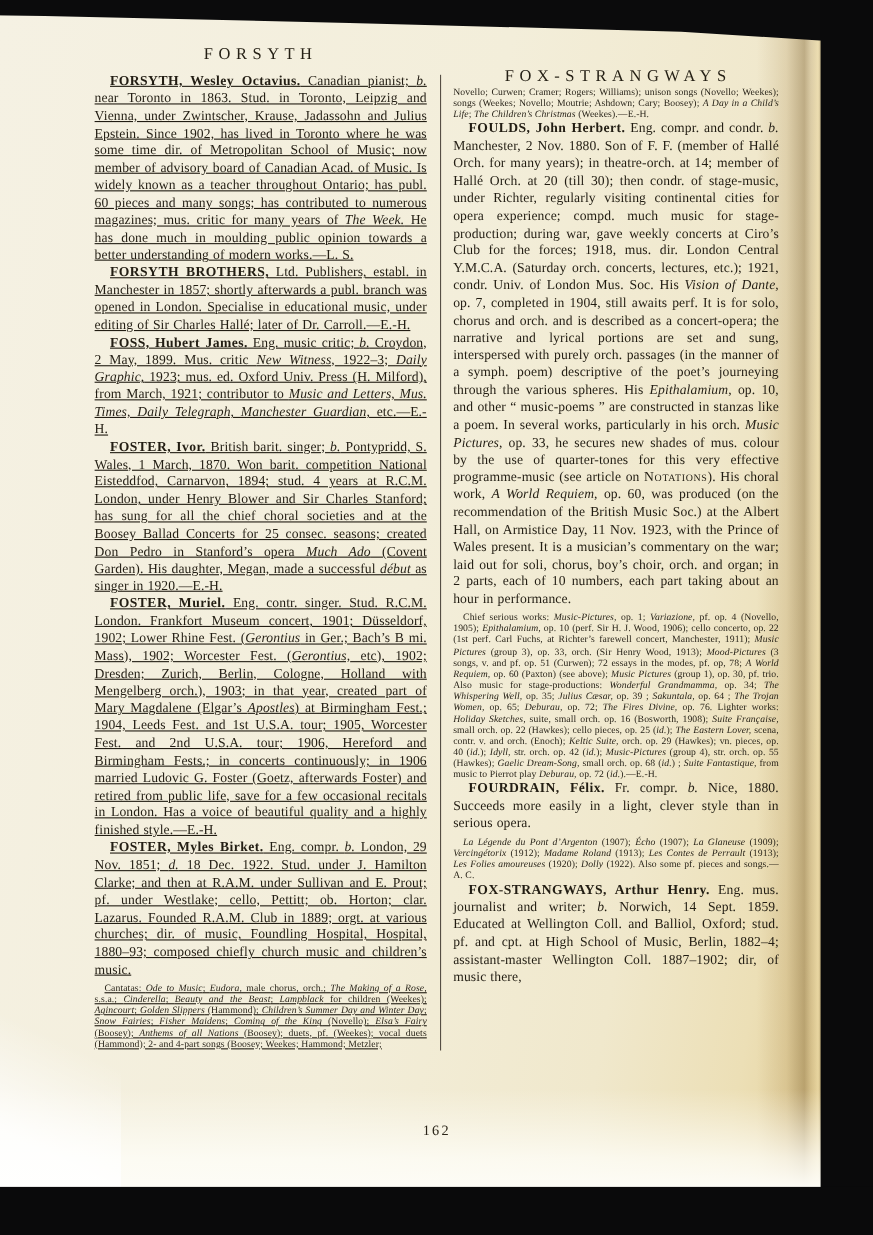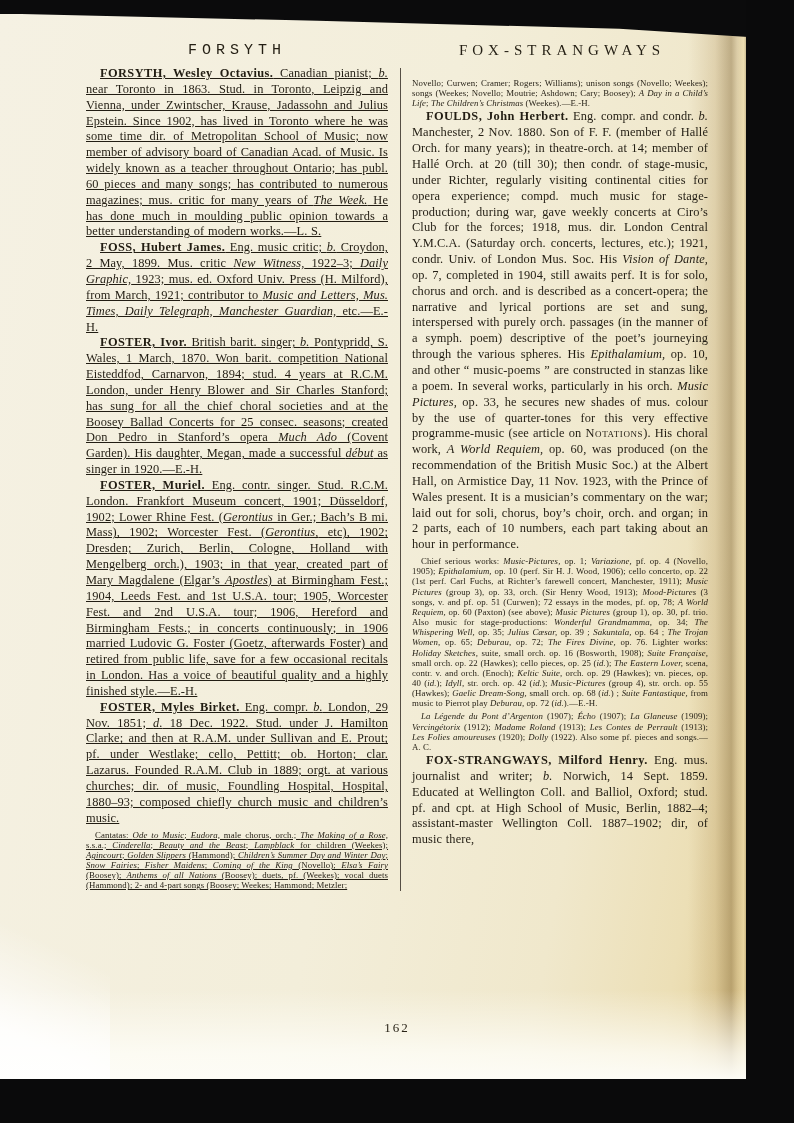--- a/index.html
+++ b/index.html
@@ -30,22 +30,22 @@
   .black-right { position:absolute; right:0; top:0; width:48px; height:100%; background:#0a0a0b; z-index:4; }
   .black-bottom { position:absolute; left:0; bottom:0; width:100%; height:44px; background:#0a0a0b; z-index:4; }
   .shadow-bl { position:absolute; left:0; bottom:40px; width:110px; height:220px; z-index:3;
     background:linear-gradient(205deg, rgba(255,255,255,0) 40%, rgba(255,255,255,0.85) 80%); pointer-events:none; }
 
   .running-heads { position:absolute; top:28px; left:0; width:100%; z-index:2; }
   .head {
     position:absolute; top:0; font-size:15px; letter-spacing:5px; color:#241f14;
     font-weight:normal; white-space:nowrap;
   }
-  .head.left  { left:237px; transform:translateX(-50%);font-family:Liberation Mono, monospace; }
-  .head.right { left:562px; transform:translateX(-50%); }
+  .head.left  { left:237px; transform:translateX(-50%); }
+  .head.right { left:562px; transform:translateX(-50%);margin-top:20px; }
 
   .columns { position:absolute; left:86px; top:52px; width:622px; display:flex; z-index:2; }
   .col { text-align:justify; }
   .col.left-col  { width:302px;text-decoration:underline; }
   .col.right-col { width:296px; }
   .divider { width:0; border-left:1px solid #3a332a; margin:2px 11px 0 12px; align-self:stretch; opacity:.85; }
 
   p.entry {
     margin:0; font-size:12.4px; line-height:15.85px; text-indent:14px;
     letter-spacing:0.1px; word-spacing:0.5px;
@@ -68,33 +68,35 @@
 <body>
 
 <div class="page">
   <div class="running-heads">
     <div class="head left">FORSYTH</div>
     <div class="head right">FOX-STRANGWAYS</div>
   </div>
   <div class="columns">
     <div class="col left-col">
         <p class="entry"><span class="b">FORSYTH, Wesley Octavius.</span><span> Canadian pianist; </span><span class="i">b.</span><span> near Toronto in 1863. Stud. in Toronto, Leipzig and Vienna, under Zwintscher, Krause, Jadassohn and Julius Epstein. Since 1902, has lived in Toronto where he was some time dir. of Metropolitan School of Music; now member of advisory board of Canadian Acad. of Music. Is widely known as a teacher throughout Ontario; has publ. 60 pieces and many songs; has contributed to numerous magazines; mus. critic for many years of </span><span class="i">The Week.</span><span> He has done much in moulding public opinion towards a better understanding of modern works.—L. S.</span></p>
+        <p class="entry"><span class="b">FORSYTH BROTHERS,</span><span> Ltd. Publishers, establ. in Manchester in 1857; shortly afterwards a publ. branch was opened in London. Specialise in educational music, under editing of Sir Charles Hallé; later of Dr. Carroll.—E.-H.</span></p>
         <p class="entry"><span class="b">FOSS, Hubert James.</span><span> Eng. music critic; </span><span class="i">b.</span><span> Croydon, 2 May, 1899. Mus. critic </span><span class="i">New Witness,</span><span> 1922–3; </span><span class="i">Daily Graphic,</span><span> 1923; mus. ed. Oxford Univ. Press (H. Milford), from March, 1921; contributor to </span><span class="i">Music and Letters, Mus. Times, Daily Telegraph, Manchester Guardian,</span><span> etc.—E.-H.</span></p>
         <p class="entry"><span class="b">FOSTER, Ivor.</span><span> British barit. singer; </span><span class="i">b.</span><span> Pontypridd, S. Wales, 1 March, 1870. Won barit. competition National Eisteddfod, Carnarvon, 1894; stud. 4 years at R.C.M. London, under Henry Blower and Sir Charles Stanford; has sung for all the chief choral societies and at the Boosey Ballad Concerts for 25 consec. seasons; created Don Pedro in Stanford’s opera </span><span class="i">Much Ado</span><span> (Covent Garden). His daughter, Megan, made a successful </span><span class="i">début</span><span> as singer in 1920.—E.-H.</span></p>
         <p class="entry"><span class="b">FOSTER, Muriel.</span><span> Eng. contr. singer. Stud. R.C.M. London. Frankfort Museum concert, 1901; Düsseldorf, 1902; Lower Rhine Fest. (</span><span class="i">Gerontius</span><span> in Ger.; Bach’s B mi. Mass), 1902; Worcester Fest. (</span><span class="i">Gerontius,</span><span> etc), 1902; Dresden; Zurich, Berlin, Cologne, Holland with Mengelberg orch.), 1903; in that year, created part of Mary Magdalene (Elgar’s </span><span class="i">Apostles</span><span>) at Birmingham Fest.; 1904, Leeds Fest. and 1st U.S.A. tour; 1905, Worcester Fest. and 2nd U.S.A. tour; 1906, Hereford and Birmingham Fests.; in concerts continuously; in 1906 married Ludovic G. Foster (Goetz, afterwards Foster) and retired from public life, save for a few occasional recitals in London. Has a voice of beautiful quality and a highly finished style.—E.-H.</span></p>
         <p class="entry"><span class="b">FOSTER, Myles Birket.</span><span> Eng. compr. </span><span class="i">b.</span><span> London, 29 Nov. 1851; </span><span class="i">d.</span><span> 18 Dec. 1922. Stud. under J. Hamilton Clarke; and then at R.A.M. under Sullivan and E. Prout; pf. under Westlake; cello, Pettitt; ob. Horton; clar. Lazarus. Founded R.A.M. Club in 1889; orgt. at various churches; dir. of music, Foundling Hospital, Hospital, 1880–93; composed chiefly church music and children’s music.</span></p>
         <p class="works"><span>Cantatas: </span><span class="i">Ode to Music</span><span>; </span><span class="i">Eudora,</span><span> male chorus, orch.; </span><span class="i">The Making of a Rose,</span><span> s.s.a.; </span><span class="i">Cinderella</span><span>; </span><span class="i">Beauty and the Beast</span><span>; </span><span class="i">Lampblack</span><span> for children (Weekes); </span><span class="i">Agincourt</span><span>; </span><span class="i">Golden Slippers</span><span> (Hammond); </span><span class="i">Children’s Summer Day and Winter Day</span><span>; </span><span class="i">Snow Fairies</span><span>; </span><span class="i">Fisher Maidens</span><span>; </span><span class="i">Coming of the King</span><span> (Novello); </span><span class="i">Elsa’s Fairy</span><span> (Boosey); </span><span class="i">Anthems of all Nations</span><span> (Boosey); duets, pf. (Weekes); vocal duets (Hammond); 2- and 4-part songs (Boosey; Weekes; Hammond; Metzler;</span></p>
       </div>
     <div class="divider"></div>
     <div class="col right-col">
         <p class="works noindent"><span>Novello; Curwen; Cramer; Rogers; Williams); unison songs (Novello; Weekes); songs (Weekes; Novello; Moutrie; Ashdown; Cary; Boosey); </span><span class="i">A Day in a Child’s Life</span><span>; </span><span class="i">The Children’s Christmas</span><span> (Weekes).—E.-H.</span></p>
         <p class="entry"><span class="b">FOULDS, John Herbert.</span><span> Eng. compr. and condr. </span><span class="i">b.</span><span> Manchester, 2 Nov. 1880. Son of F. F. (member of Hallé Orch. for many years); in theatre-orch. at 14; member of Hallé Orch. at 20 (till 30); then condr. of stage-music, under Richter, regularly visiting continental cities for opera experience; compd. much music for stage-production; during war, gave weekly concerts at Ciro’s Club for the forces; 1918, mus. dir. London Central Y.M.C.A. (Saturday orch. concerts, lectures, etc.); 1921, condr. Univ. of London Mus. Soc. His </span><span class="i">Vision of Dante,</span><span> op. 7, completed in 1904, still awaits perf. It is for solo, chorus and orch. and is described as a concert-opera; the narrative and lyrical portions are set and sung, interspersed with purely orch. passages (in the manner of a symph. poem) descriptive of the poet’s journeying through the various spheres. His </span><span class="i">Epithalamium,</span><span> op. 10, and other “ music-poems ” are constructed in stanzas like a poem. In several works, particularly in his orch. </span><span class="i">Music Pictures,</span><span> op. 33, he secures new shades of mus. colour by the use of quarter-tones for this very effective programme-music (see article on </span><span class="sc">Notations</span><span>). His choral work, </span><span class="i">A World Requiem,</span><span> op. 60, was produced (on the recommendation of the British Music Soc.) at the Albert Hall, on Armistice Day, 11 Nov. 1923, with the Prince of Wales present. It is a musician’s commentary on the war; laid out for soli, chorus, boy’s choir, orch. and organ; in 2 parts, each of 10 numbers, each part taking about an hour in performance.</span></p>
         <p class="works"><span>Chief serious works: </span><span class="i">Music-Pictures,</span><span> op. 1; </span><span class="i">Variazione,</span><span> pf. op. 4 (Novello, 1905); </span><span class="i">Epithalamium,</span><span> op. 10 (perf. Sir H. J. Wood, 1906); cello concerto, op. 22 (1st perf. Carl Fuchs, at Richter’s farewell concert, Manchester, 1911); </span><span class="i">Music Pictures</span><span> (group 3), op. 33, orch. (Sir Henry Wood, 1913); </span><span class="i">Mood-Pictures</span><span> (3 songs, v. and pf. op. 51 (Curwen); 72 essays in the modes, pf. op, 78; </span><span class="i">A World Requiem,</span><span> op. 60 (Paxton) (see above); </span><span class="i">Music Pictures</span><span> (group 1), op. 30, pf. trio. Also music for stage-productions: </span><span class="i">Wonderful Grandmamma,</span><span> op. 34; </span><span class="i">The Whispering Well,</span><span> op. 35; </span><span class="i">Julius Cæsar,</span><span> op. 39 ; </span><span class="i">Sakuntala,</span><span> op. 64 ; </span><span class="i">The Trojan Women,</span><span> op. 65; </span><span class="i">Deburau,</span><span> op. 72; </span><span class="i">The Fires Divine,</span><span> op. 76. Lighter works: </span><span class="i">Holiday Sketches,</span><span> suite, small orch. op. 16 (Bosworth, 1908); </span><span class="i">Suite Française,</span><span> small orch. op. 22 (Hawkes); cello pieces, op. 25 (</span><span class="i">id.</span><span>); </span><span class="i">The Eastern Lover,</span><span> scena, contr. v. and orch. (Enoch); </span><span class="i">Keltic Suite,</span><span> orch. op. 29 (Hawkes); vn. pieces, op. 40 (</span><span class="i">id.</span><span>); </span><span class="i">Idyll,</span><span> str. orch. op. 42 (</span><span class="i">id.</span><span>); </span><span class="i">Music-Pictures</span><span> (group 4), str. orch. op. 55 (Hawkes); </span><span class="i">Gaelic Dream-Song,</span><span> small orch. op. 68 (</span><span class="i">id.</span><span>) ; </span><span class="i">Suite Fantastique,</span><span> from music to Pierrot play </span><span class="i">Deburau,</span><span> op. 72 (</span><span class="i">id.</span><span>).—E.-H.</span></p>
+        <p class="entry"><span class="b">FOURDRAIN, Félix.</span><span> Fr. compr. </span><span class="i">b.</span><span> Nice, 1880. Succeeds more easily in a light, clever style than in serious opera.</span></p>
         <p class="works"><span class="i">La Légende du Pont d’Argenton</span><span> (1907); </span><span class="i">Écho</span><span> (1907); </span><span class="i">La Glaneuse</span><span> (1909); </span><span class="i">Vercingétorix</span><span> (1912); </span><span class="i">Madame Roland</span><span> (1913); </span><span class="i">Les Contes de Perrault</span><span> (1913); </span><span class="i">Les Folies amoureuses</span><span> (1920); </span><span class="i">Dolly</span><span> (1922). Also some pf. pieces and songs.—A. C.</span></p>
-        <p class="entry"><span class="b">FOX-STRANGWAYS, Milford Henry.</span><span> Eng. mus. journalist and writer; </span><span class="i">b.</span><span> Norwich, 14 Sept. 1859. Educated at Wellington Coll. and Balliol, Oxford; stud. pf. and cpt. at High School of Music, Berlin, 1882–4; assistant-master Wellington Coll. 1887–1902; dir, of music there,</span></p>
+        <p class="entry"><span class="b">FOX-STRANGWAYS, Arthur Henry.</span><span> Eng. mus. journalist and writer; </span><span class="i">b.</span><span> Norwich, 14 Sept. 1859. Educated at Wellington Coll. and Balliol, Oxford; stud. pf. and cpt. at High School of Music, Berlin, 1882–4; assistant-master Wellington Coll. 1887–1902; dir, of music there,</span></p>
       </div>
   </div>
   <div class="pagenum">162</div>
 </div>
 <div class="shadow-bl"></div>
 <div class="black-top"></div>
 <div class="black-right"></div>
 <div class="black-bottom"></div>
 
 </body></html>

